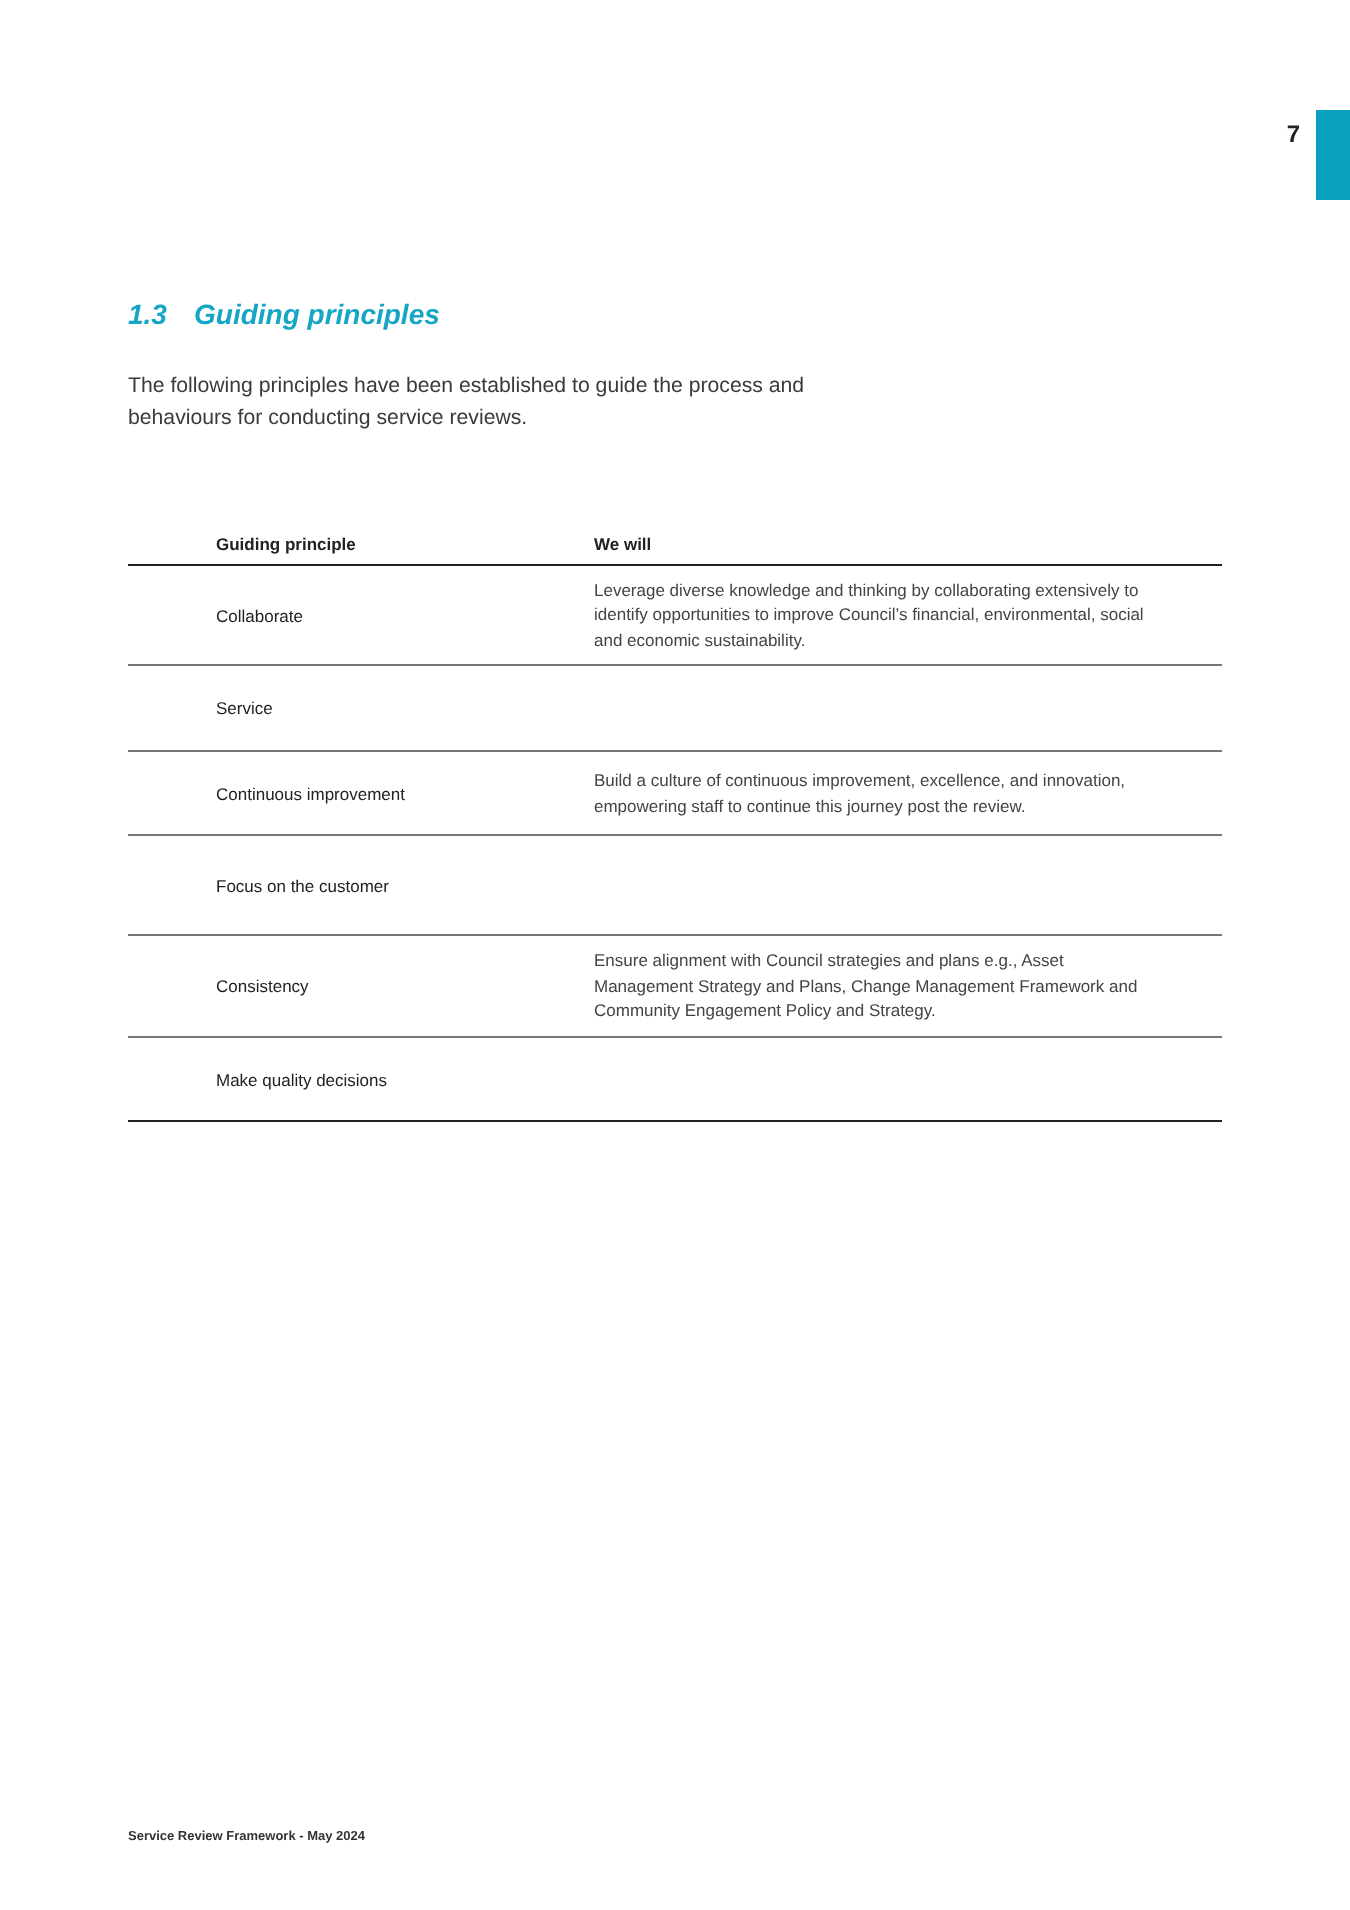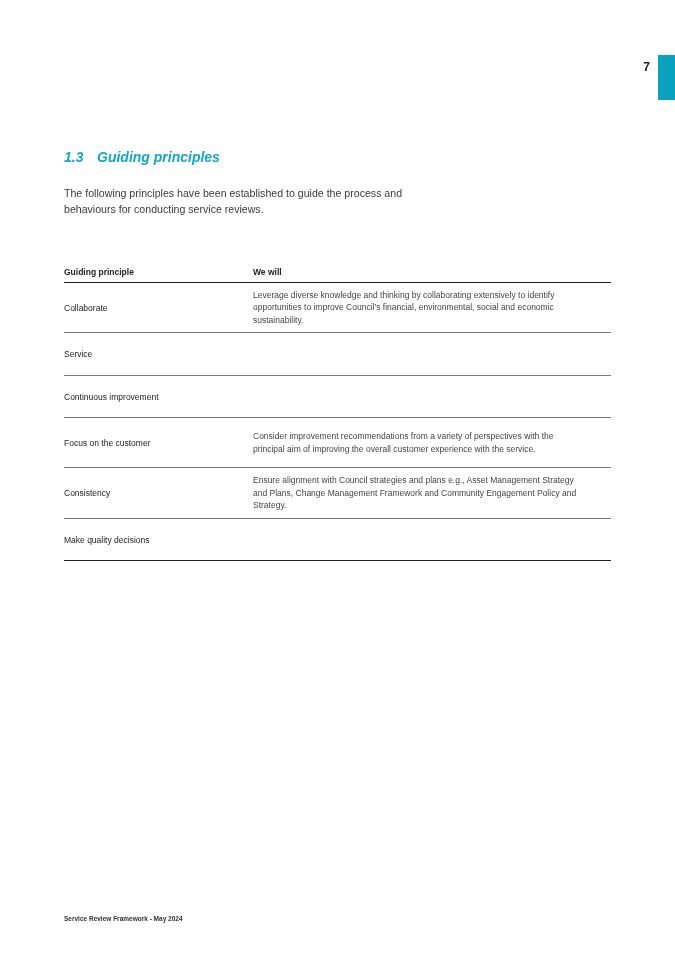--- a/index.html
+++ b/index.html
@@ -21,21 +21,21 @@
   .intro {
     position: absolute; left: 64px; top: 185px; width: 340px; font-size: 10.6px; line-height: 16px; color: #3a3a3a;
   }
   .table {
     position: absolute; left: 64px; top: 262px; width: 547px;
   }
   .thead {
     display: flex; align-items: center; height: 20px; border-bottom: 1.5px solid #222;
     font-size: 8.5px; font-weight: bold; color: #222;
   }
-  .col1 { width: 189px; flex: none; }
+  .col1 { width: 189px; flex: none; margin-left: 44px; }
   .col2 { flex: 1; }
   .row {
     display: flex; align-items: center; border-bottom: 1px solid #777;
     font-size: 8.5px;
   }
   .row:last-child { border-bottom: 1.5px solid #222; }
   .row .col1 { font-weight: normal; color: #222; }
   .row .col2 { color: #444; line-height: 12.5px; padding-right: 30px; }
   .footer {
     position: absolute; left: 64px; top: 915px; font-size: 6.5px; font-weight: bold; color: #333;
@@ -60,24 +60,24 @@
   </div>
   <div class="row" style="height:49px">
     <div class="col1">Collaborate</div>
     <div class="col2">Leverage diverse knowledge and thinking by collaborating extensively to identify opportunities to improve Council’s financial, environmental, social and economic sustainability.</div>
   </div>
   <div class="row" style="height:42px">
     <div class="col1">Service</div>
   </div>
   <div class="row" style="height:41px">
     <div class="col1">Continuous improvement</div>
+    <div class="col2">Build a culture of continuous improvement, excellence, and innovation, empowering staff to continue this journey post the review.</div>
   </div>
   <div class="row" style="height:49px">
     <div class="col1">Focus on the customer</div>
-    <div class="col2">Consider improvement recommendations from a variety of perspectives with the principal aim of improving the overall customer experience with the service.</div>
   </div>
   <div class="row" style="height:50px">
     <div class="col1">Consistency</div>
     <div class="col2">Ensure alignment with Council strategies and plans e.g., Asset Management Strategy and Plans, Change Management Framework and Community Engagement Policy and Strategy.</div>
   </div>
   <div class="row" style="height:41px">
     <div class="col1">Make quality decisions</div>
   </div>
 </div>
 

